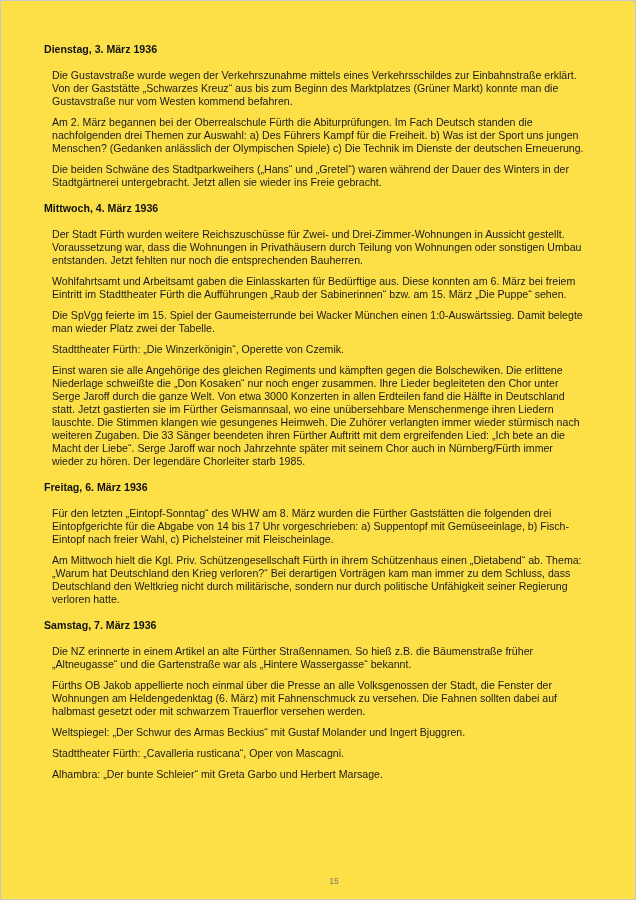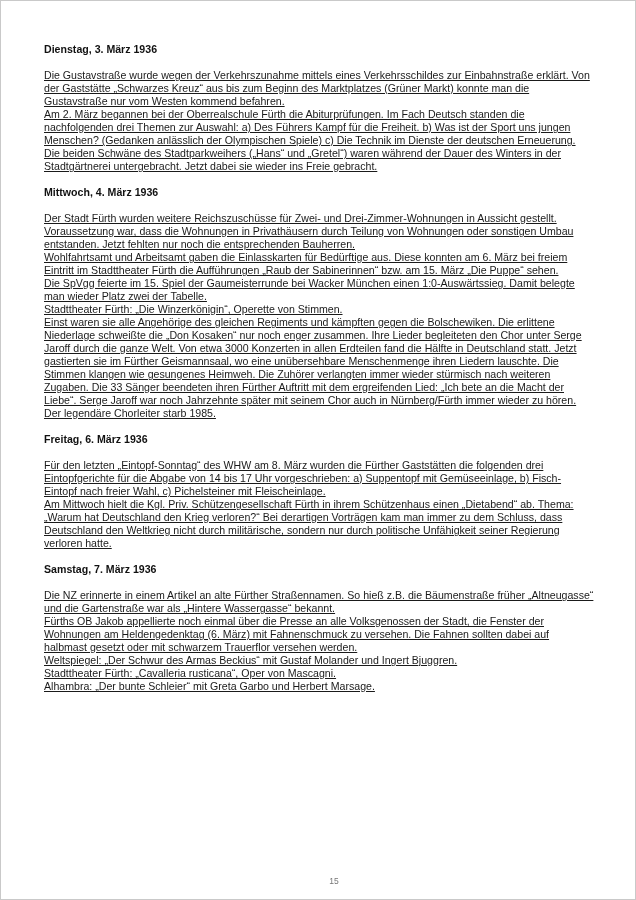--- a/index.html
+++ b/index.html
@@ -6,21 +6,21 @@
     margin: 0;
     padding: 0;
     background: #e8e8e8;
     font-family: "Liberation Sans", "DejaVu Sans", sans-serif;
   }
   .page {
     position: relative;
     width: 634px;
     height: 898px;
     margin: 0 auto;
-    background: #ffffff;
+    background: #fde047;
     border: 1px solid #c9c9c9;
     box-sizing: content-box;
     overflow: hidden;
   }
   .content {
     position: absolute;
     top: 42px;
     left: 43px;
     right: 41px;
     color: #1a1a1a;
@@ -35,23 +35,22 @@
     font-size: 10.6px;
     line-height: 13px;
     font-weight: bold;
     margin: 13px 0 13px 0;
     color: #111;
   }
   .section:first-child h2 {
     margin-top: 0;
   }
   .para {
-    margin: 0;
+    margin: 8px;
     padding: 0;
-    text-decoration: underline;
   }
   .page-number {
     position: absolute;
     bottom: 13px;
     left: 0;
     right: 0;
     text-align: center;
     font-size: 8.5px;
     color: #777;
     padding-left: 32px;
@@ -60,31 +59,31 @@
 </head>
 <body>
 
 <div class="page">
   <div class="content" id="sections">
   <section class="section">
     <h2>Dienstag, 3. März 1936</h2>
     <div class="paragraphs">
           <p class="para">Die Gustavstraße wurde wegen der Verkehrszunahme mittels eines Verkehrsschildes zur Einbahnstraße erklärt. Von der Gaststätte „Schwarzes Kreuz“ aus bis zum Beginn des Marktplatzes (Grüner Markt) konnte man die Gustavstraße nur vom Westen kommend befahren.</p>
           <p class="para">Am 2. März begannen bei der Oberrealschule Fürth die Abiturprüfungen. Im Fach Deutsch standen die nachfolgenden drei Themen zur Auswahl: a) Des Führers Kampf für die Freiheit. b) Was ist der Sport uns jungen Menschen? (Gedanken anlässlich der Olympischen Spiele) c) Die Technik im Dienste der deutschen Erneuerung.</p>
-          <p class="para">Die beiden Schwäne des Stadtparkweihers („Hans“ und „Gretel“) waren während der Dauer des Winters in der Stadtgärtnerei untergebracht. Jetzt dabei sie wieder ins Freie gebracht.</p>
+          <p class="para">Die beiden Schwäne des Stadtparkweihers („Hans“ und „Gretel“) waren während der Dauer des Winters in der Stadtgärtnerei untergebracht. Jetzt allen sie wieder ins Freie gebracht.</p>
         </div>
   </section>
 
   <section class="section">
     <h2>Mittwoch, 4. März 1936</h2>
     <div class="paragraphs">
           <p class="para">Der Stadt Fürth wurden weitere Reichszuschüsse für Zwei- und Drei-Zimmer-Wohnungen in Aussicht gestellt. Voraussetzung war, dass die Wohnungen in Privathäusern durch Teilung von Wohnungen oder sonstigen Umbau entstanden. Jetzt fehlten nur noch die entsprechenden Bauherren.</p>
           <p class="para">Wohlfahrtsamt und Arbeitsamt gaben die Einlasskarten für Bedürftige aus. Diese konnten am 6. März bei freiem Eintritt im Stadttheater Fürth die Aufführungen „Raub der Sabinerinnen“ bzw. am 15. März „Die Puppe“ sehen.</p>
           <p class="para">Die SpVgg feierte im 15. Spiel der Gaumeisterrunde bei Wacker München einen 1:0-Auswärtssieg. Damit belegte man wieder Platz zwei der Tabelle.</p>
-          <p class="para">Stadttheater Fürth: „Die Winzerkönigin“, Operette von Stimmen.</p>
+          <p class="para">Stadttheater Fürth: „Die Winzerkönigin“, Operette von Czemik.</p>
         </div>
   </section>
 
   <section class="section">
     <div class="paragraphs">
           <p class="para">Einst waren sie alle Angehörige des gleichen Regiments und kämpften gegen die Bolschewiken. Die erlittene Niederlage schweißte die „Don Kosaken“ nur noch enger zusammen. Ihre Lieder begleiteten den Chor unter Serge Jaroff durch die ganze Welt. Von etwa 3000 Konzerten in allen Erdteilen fand die Hälfte in Deutschland statt. Jetzt gastierten sie im Fürther Geismannsaal, wo eine unübersehbare Menschenmenge ihren Liedern lauschte. Die Stimmen klangen wie gesungenes Heimweh. Die Zuhörer verlangten immer wieder stürmisch nach weiteren Zugaben. Die 33 Sänger beendeten ihren Fürther Auftritt mit dem ergreifenden Lied: „Ich bete an die Macht der Liebe“. Serge Jaroff war noch Jahrzehnte später mit seinem Chor auch in Nürnberg/Fürth immer wieder zu hören. Der legendäre Chorleiter starb 1985.</p>
         </div>
   </section>
 
   <section class="section">

